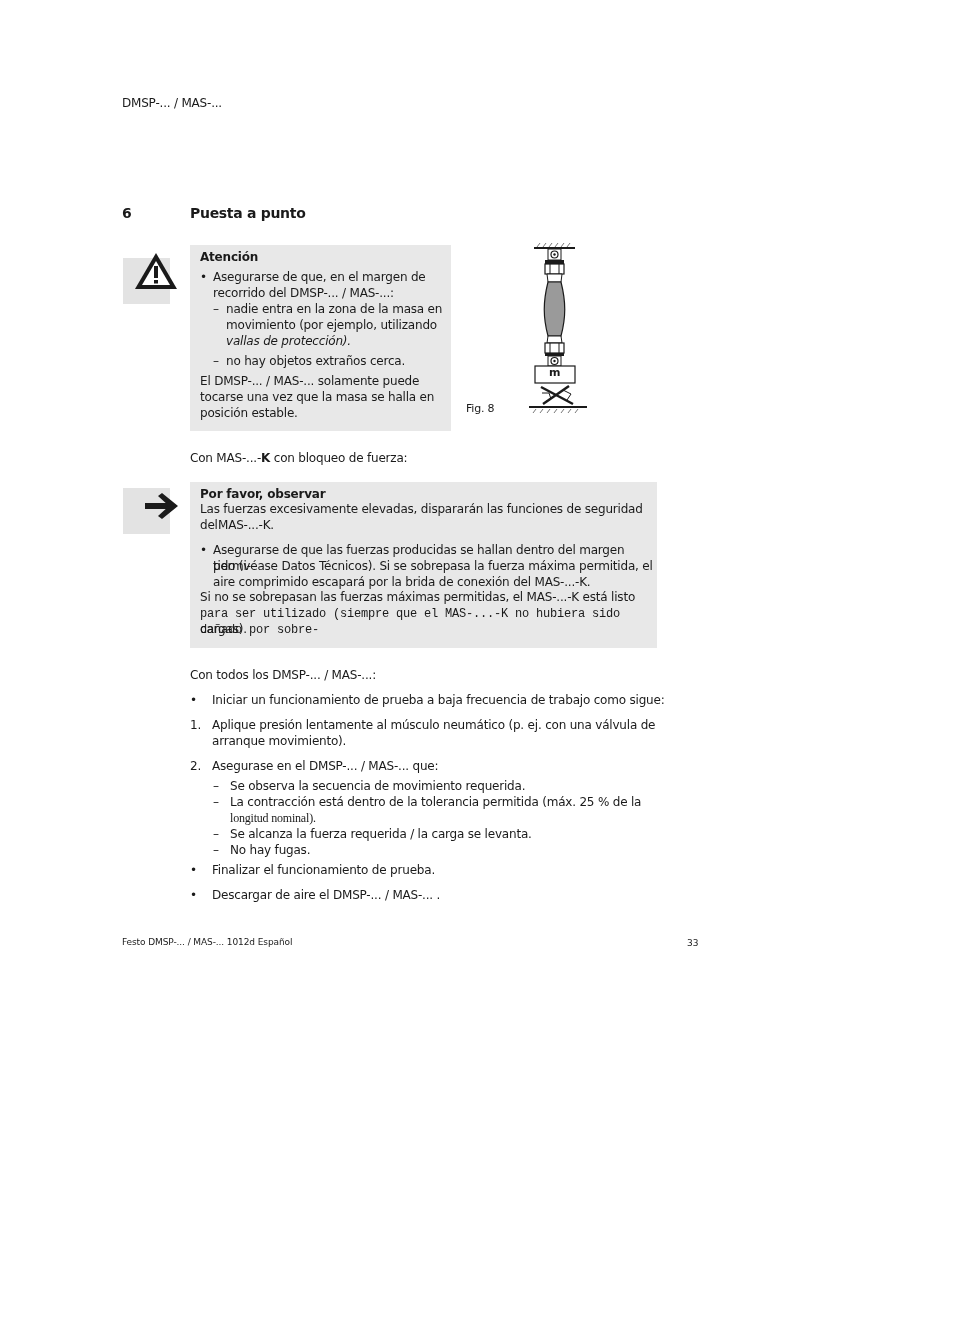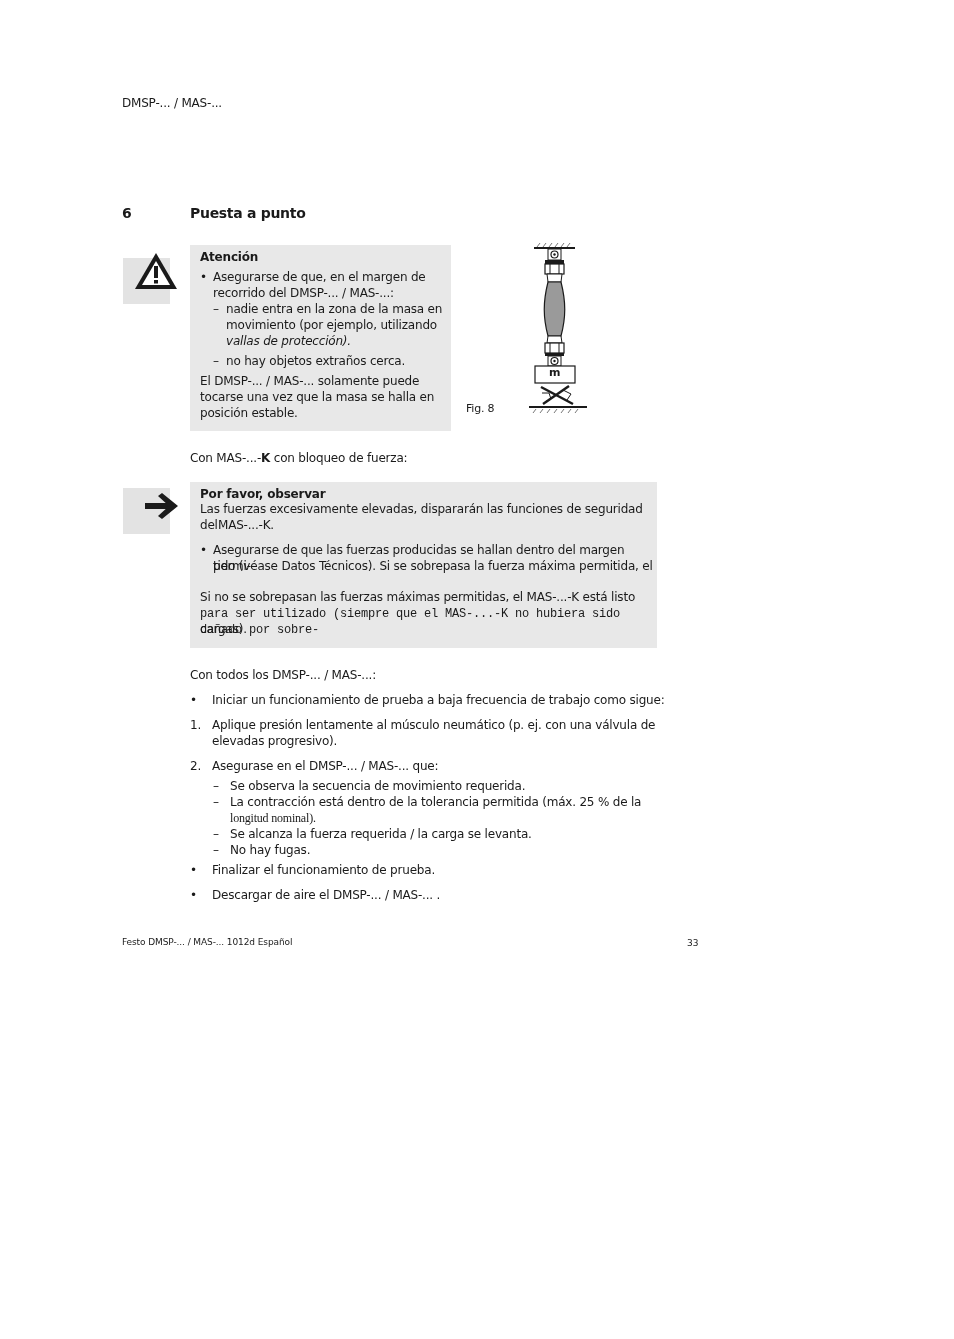--- a/index.html
+++ b/index.html
@@ -115,33 +115,34 @@
   <polygon points="18,1 34,14 18,27 14,24 25,14 14,4" fill="#1a1a1a"></polygon>
 </svg>
 
 <div class="abs note-box" style="left:190px; top:482px; width:467px; height:166px;">
   <div class="abs t b" style="left:10px; top:4px;">Por favor, observar</div>
   <div class="abs t" style="left:10px; top:19px;">Las fuerzas excesivamente elevadas, dispararán las funciones de seguridad del</div>
   <div class="abs t" style="left:10px; top:35px;margin-left:18px;">MAS-...-K.</div>
   <div class="abs t" style="left:10px; top:60px;">•</div>
   <div class="abs t" style="left:23px; top:60px;">Asegurarse de que las fuerzas producidas se hallan dentro del margen permi-</div>
   <div class="abs t" style="left:23px; top:76px;">tido (véase Datos Técnicos). Si se sobrepasa la fuerza máxima permitida, el</div>
+  <div class="abs t" style="left:23px; top:92px;">aire comprimido escapará por la brida de conexión del MAS-...-K.</div>
   <div class="abs t" style="left:10px; top:107px;">Si no se sobrepasan las fuerzas máximas permitidas, el MAS-...-K está listo</div>
   <div class="abs t" style="left:10px; top:124px;font-family:Liberation Mono, monospace;">para ser utilizado (siempre que el MAS-...-K no hubiera sido dañado por sobre-</div>
   <div class="abs t" style="left:10px; top:139px;">cargas).</div>
 </div>
 
 <div class="abs t" style="left:190px; top:667px;">Con todos los DMSP-... / MAS-...:</div>
 
 <div class="abs t" style="left:190px; top:692px;">•</div>
 <div class="abs t" style="left:212px; top:692px;">Iniciar un funcionamiento de prueba a baja frecuencia de trabajo como sigue:</div>
 
 <div class="abs t" style="left:190px; top:717px;">1.</div>
 <div class="abs t" style="left:212px; top:717px;">Aplique presión lentamente al músculo neumático (p. ej. con una válvula de</div>
-<div class="abs t" style="left:212px; top:733px;">elevadas progresivo).</div>
+<div class="abs t" style="left:212px; top:733px;">arranque movimiento).</div>
 
 <div class="abs t" style="left:190px; top:758px;">2.</div>
 <div class="abs t" style="left:212px; top:758px;">Asegurase en el DMSP-... / MAS-... que:</div>
 
 <div class="abs t" style="left:213px; top:778px;">–</div>
 <div class="abs t" style="left:230px; top:778px;">Se observa la secuencia de movimiento requerida.</div>
 <div class="abs t" style="left:213px; top:794px;">–</div>
 <div class="abs t" style="left:230px; top:794px;">La contracción está dentro de la tolerancia permitida (máx. 25 % de la</div>
 <div class="abs t" style="left:230px; top:810px;font-family:Liberation Serif, serif;">longitud nominal).</div>
 <div class="abs t" style="left:213px; top:826px;">–</div>

